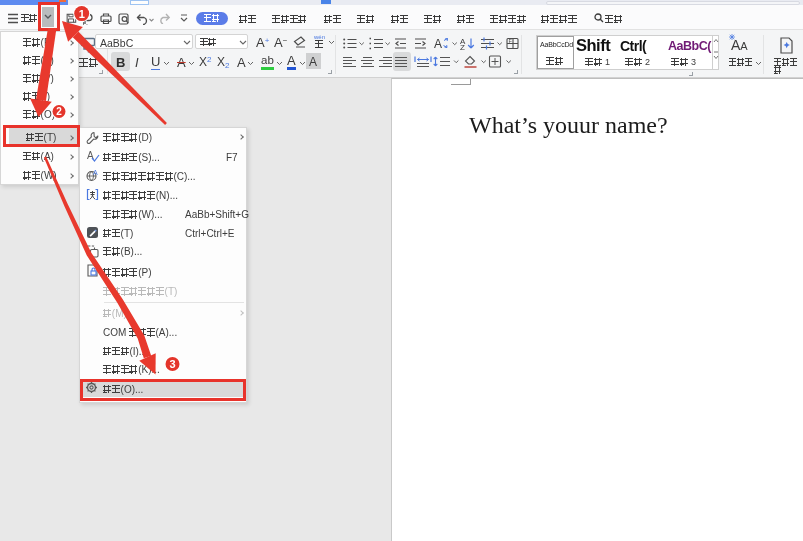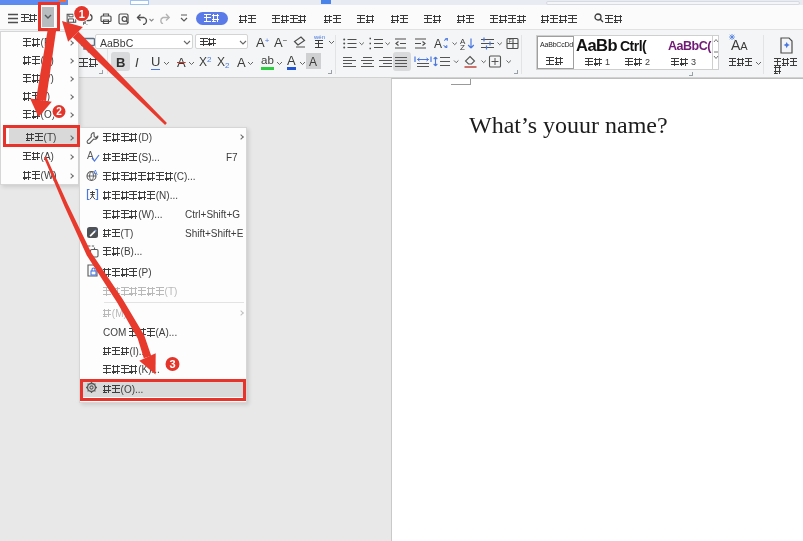--- a/index.html
+++ b/index.html
@@ -261,21 +261,21 @@
       <path d="M163.5 5.5l2.2 2.2 2.2-2.2"></path>
     </g>
 </svg>
 <div class="corner" style="left:514px;top:70px"></div>
 <div class="vsep" style="left:521px;top:35px;height:39px"></div>
 
 <div class="abs" style="left:536px;top:35px;width:183px;height:35px;background:#fff;border:1px solid #cfcfcf"></div>
 <div class="abs" style="left:537px;top:36px;width:37px;height:33px;border:1px solid #9f9f9f"></div>
 <div class="abs" style="left:540px;top:41px;font-size:7px;color:#222;letter-spacing:-0.2px">AaBbCcDd</div>
 <div class="abs hz" style="left:546px;top:57px;color:#3b3b3b"><i class="h" style="width:8px;height:8px"></i><i class="h v2" style="width:8px;height:8px"></i></div>
-<div class="abs" style="left:576px;top:36px;font-size:16.5px;font-weight:bold;color:#111;letter-spacing:-0.5px">AaBb</div>
+<div class="abs" style="left:576px;top:36px;font-size:16.5px;font-weight:bold;color:#111;letter-spacing:-0.5px">Shift</div>
 <div class="abs" style="left:585px;top:57px;color:#3b3b3b;font-size:9px"><i class="h" style="width:8px;height:8px"></i><i class="h v2" style="width:8px;height:8px"></i> 1</div>
 <div class="abs" style="left:620px;top:38px;font-size:14px;font-weight:bold;color:#111;letter-spacing:-0.5px">Ctrl(</div>
 <div class="abs" style="left:625px;top:57px;color:#3b3b3b;font-size:9px"><i class="h" style="width:8px;height:8px"></i><i class="h v2" style="width:8px;height:8px"></i> 2</div>
 <div class="abs" style="left:668px;top:39px;font-size:12.5px;font-weight:bold;color:#701a75;letter-spacing:-0.5px">AaBbC(</div>
 <div class="abs" style="left:671px;top:57px;color:#3b3b3b;font-size:9px"><i class="h" style="width:8px;height:8px"></i><i class="h v2" style="width:8px;height:8px"></i> 3</div>
 <div class="abs" style="left:712px;top:35px;width:7px;height:35px;border-left:1px solid #cfcfcf"></div>
 <svg class="abs" style="left:713px;top:38px" width="6" height="28" viewBox="0 0 6 28">
     <path d="M1 4l2-2.5L5 4M1 14h4M1 18l2 2.5L5 18" fill="none" stroke="#777" stroke-width="1"></path>
   </svg>
 
@@ -369,22 +369,22 @@
 <div class="mi" style="left:103px;top:246px"><i class="h"></i><i class="h v2"></i>(B)...</div>
 <div class="mi" style="left:103px;top:267px"><i class="h v2"></i><i class="h"></i><i class="h v2"></i><i class="h"></i>(P)</div>
 <div class="mi dis" style="left:103px;top:286px"><i class="h"></i><i class="h v2"></i><i class="h"></i><i class="h v2"></i><i class="h"></i><i class="h v2"></i><i class="h"></i>(T)</div>
 <div class="abs" style="left:104px;top:302px;width:140px;height:1px;background:#e3e3e3"></div>
 <div class="mi dis" style="left:103px;top:307.5px"><i class="h v2"></i>(M)</div>
 <div class="mi" style="left:103px;top:327px">COM <i class="h"></i><i class="h v2"></i><i class="h"></i>(A)...</div>
 <div class="mi" style="left:103px;top:345.5px"><i class="h v2"></i><i class="h"></i><i class="h v2"></i>(I)...</div>
 <div class="mi" style="left:103px;top:364px"><i class="h"></i><i class="h v2"></i><i class="h"></i><i class="h v2"></i>(K)...</div>
 <div class="mi" style="left:103px;top:383.5px"><i class="h v2"></i><i class="h"></i>(O)...</div>
 <div class="mi" style="left:226px;top:151.5px">F7</div>
-<div class="mi" style="left:185px;top:209px">Ctrl+Shift+G</div>
-<div class="mi" style="left:185px;top:227.5px">Shift+Shift+E</div>
+<div class="mi" style="left:185px;top:209px">AaBb+Shift+G</div>
+<div class="mi" style="left:185px;top:227.5px">Ctrl+Ctrl+E</div>
 <div class="arr" style="left:239px;top:135px"></div>
 <div class="arr dis" style="left:239px;top:310.5px;border-color:#c0c0c0"></div>
 
 <div class="abs" style="left:3px;top:125px;width:77px;height:22px;border:3.5px solid #e8332b"></div>
 <div class="abs" style="left:80px;top:378.5px;width:165.5px;height:22.5px;border:3.5px solid #e8332b"></div>
 <svg class="abs" style="left:0;top:0" width="803" height="541" viewBox="0 0 803 541" pointer-events="none">
  <g fill="#e8392d">
   <polygon points="48.0,28.0 36.0,99.5 45.9,100.9 56.5,28.0"></polygon>
   <polygon points="30.1,98.6 38.5,117.0 51.8,101.8"></polygon>
   <polygon points="166.9,123.1 78.3,31.5 72.7,37.2 165.1,124.9"></polygon>

